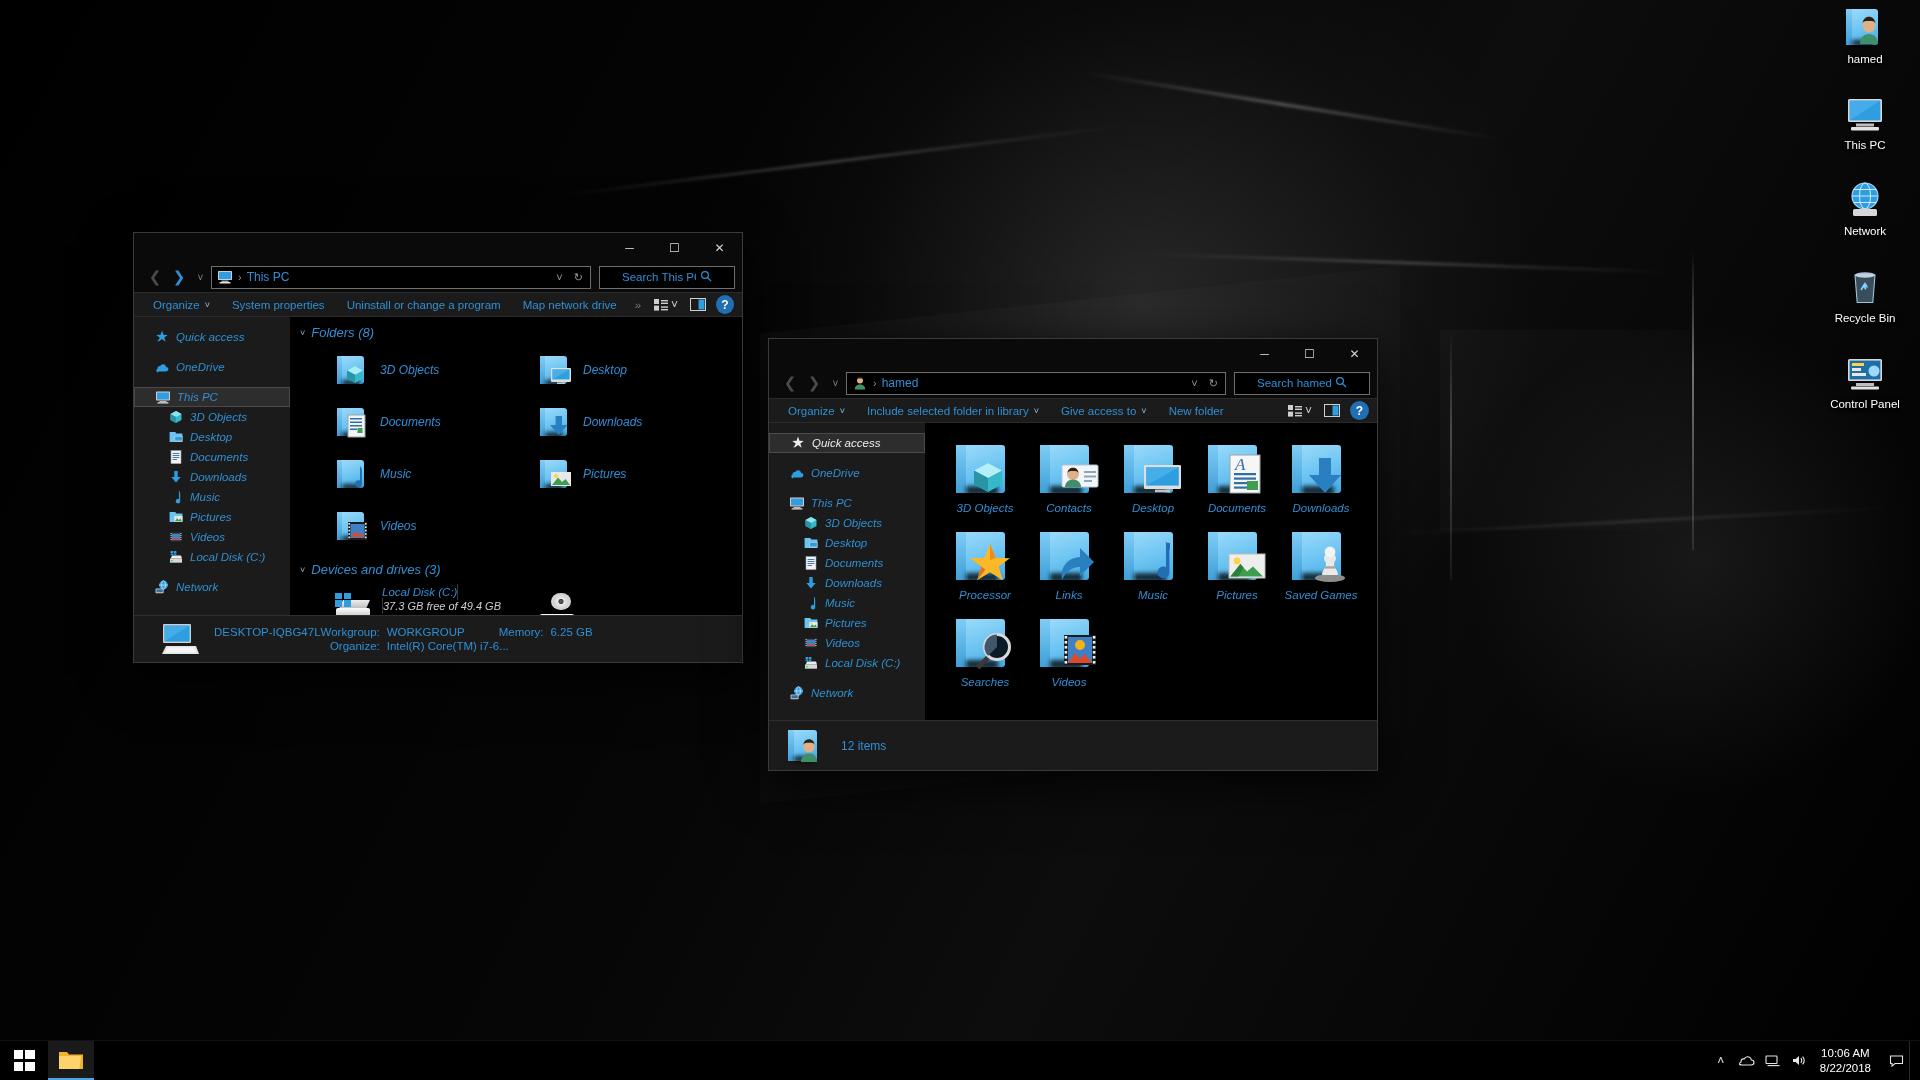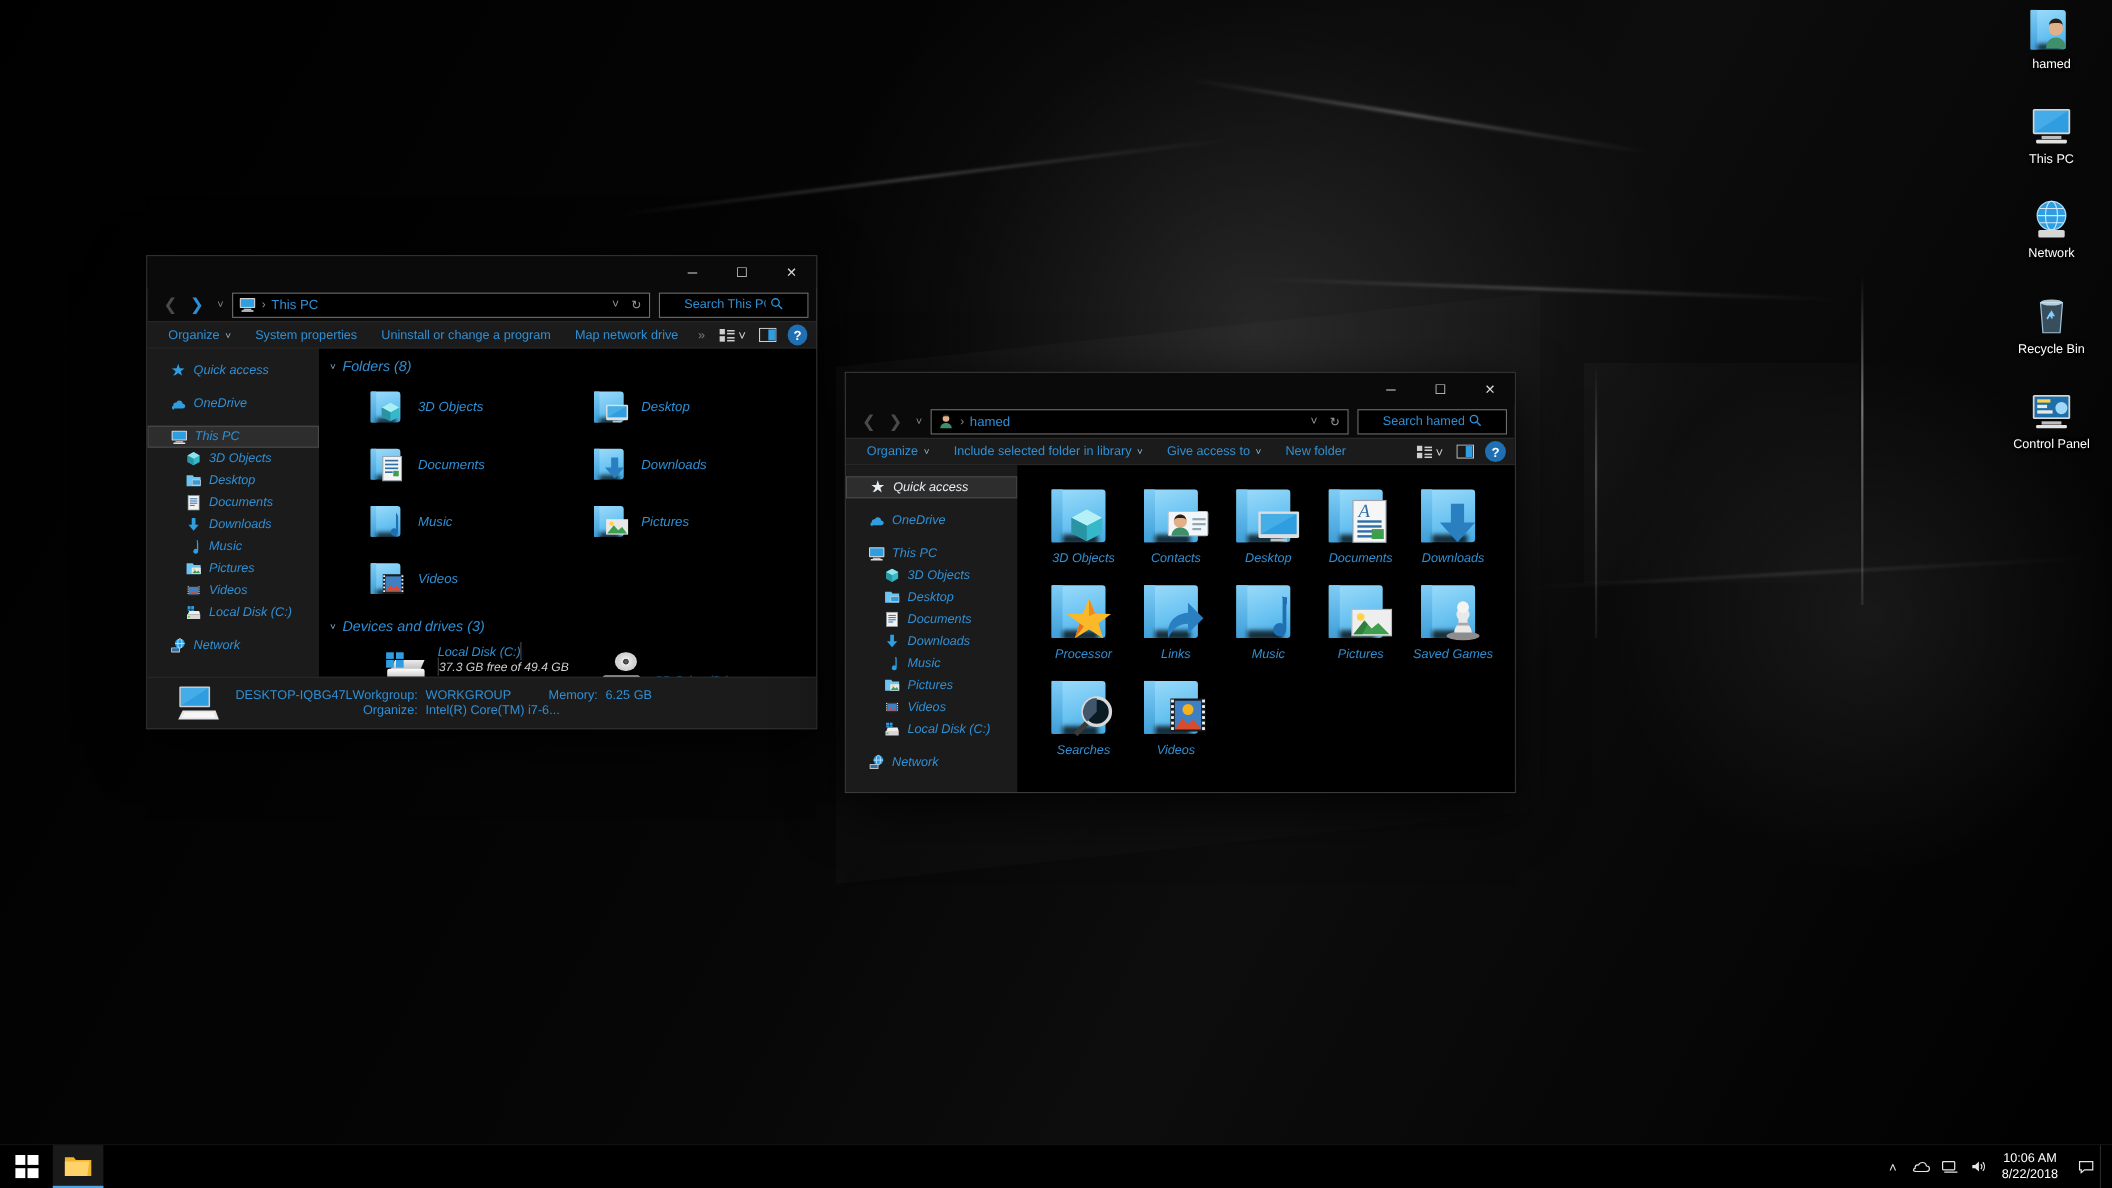--- a/index.html
+++ b/index.html
@@ -156,21 +156,21 @@
     row-gap: 8px; padding: 4px 0 0 46px;
   }
   .tile-h {
     display: flex; align-items: center; gap: 10px; height: 44px;
   }
   .tile-h .art { width: 34px; height: 34px; flex: none; position: relative; }
   .tile-h .nm { color: #2f8fd4; font-size: 12px; }
 
   .drivegrid {
     display: grid; grid-template-columns: 1fr 1fr;
-    padding: 2px 0 0 60px; row-gap: 10px;
+    padding: 2px 0 0 44px; row-gap: 10px;
   }
   .drive {
     display: flex; align-items: flex-start; gap: 10px;
   }
   .drive .art { width: 38px; height: 34px; flex: none; position: relative; margin-top: 9px; }
   .drive .meta { padding-top: 2px; }
   .drive .nm { color: #2f8fd4; font-size: 11.5px; }
   .bar {
     width: 127px; height: 10px; background: #2b2b2b; margin: 4px 0 3px 0;
     border: 1px solid #3a3a3a;
@@ -1217,20 +1217,35 @@
                     <rect x="54.8" y="46" width="2.6" height="2.6"></rect>
                   </g>
                 </svg>
             </span>
             <span class="nm">Videos</span>
           </div>
         </div>
       </div>
     </div>
 
+    <div class="statusbar">
+      <span class="art">
+        <span class="folder">
+            <span class="back"></span>
+            <span class="spine"></span>
+            <span class="shadow"></span>
+          </span>
+        <svg viewBox="0 0 36 36" style="position:absolute;inset:0">
+            <circle cx="22" cy="19" r="5.6" fill="#e0b089"></circle>
+            <path d="M14 34c0-5 3.6-8.4 8-8.4s8 3.4 8 8.4z" fill="#3f8f6a"></path>
+            <path d="M16.4 17.4c0-4 2.6-6.2 5.6-6.2s5.6 2.2 5.6 6.2c0-2.2-2-2.7-5.6-2.7s-5.6.5-5.6 2.7z" fill="#2c2016"></path>
+          </svg>
+      </span>
+      <span class="txt">12 items</span>
+    </div>
   </div>
 
   <div id="taskbar">
     <div id="start">
       <span class="startglyph">
           <i></i>
           <i></i>
           <i></i>
           <i></i>
         </span>

